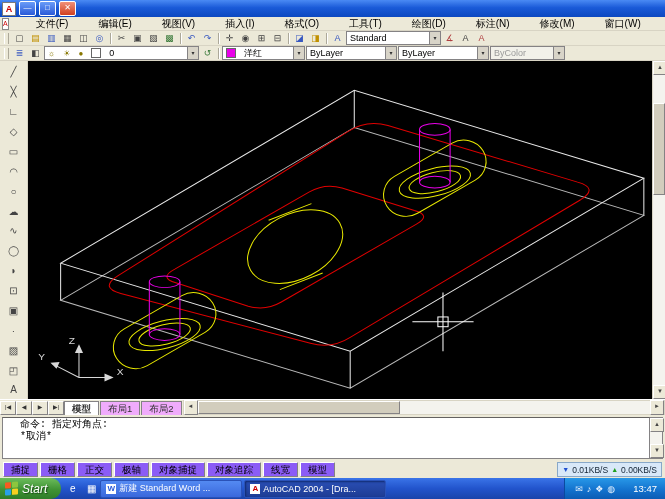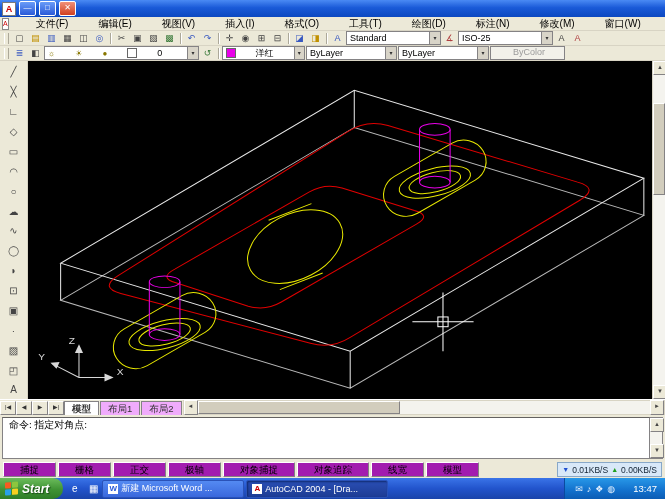--- a/index.html
+++ b/index.html
@@ -25,25 +25,25 @@
   .mdibtn.close{background:#d24a3a;color:#fff;border-color:#a03020;}
   
   .tbrow{height:14px;background:#ece9d8;display:flex;align-items:center;gap:1px;padding:0 2px;
     border-bottom:1px solid #d8d4c4;}
   .grip{width:3px;height:11px;border-left:1px solid #fff;border-right:1px solid #aca899;margin:0 2px;}
   .tbtn{width:15px;height:13px;display:flex;align-items:center;justify-content:center;
     font-size:9px;color:#444;background:#ece9d8;}
   .tbtn.y{color:#c09000}.tbtn.b{color:#3858c0}.tbtn.r{color:#b04040}.tbtn.g{color:#3a7a3a}
   .sep{width:1px;height:11px;background:#aca899;margin:0 2px;box-shadow:1px 0 0 #fff;}
   .combo{height:12px;background:#fff;border:1px solid #848284;display:flex;align-items:center;
-    font-size:9px;padding-left:3px;gap:20px;overflow:hidden;white-space:nowrap;}
+    font-size:9px;padding-left:3px;gap:8px;overflow:hidden;white-space:nowrap;}
   .carrow{width:10px;height:12px;margin-left:auto;background:#d8d4c8;border-left:1px solid #848284;
     font-size:6px;line-height:12px;text-align:center;color:#333;}
   .w-style{width:90px}.w-dim{width:90px}.w-layer{width:150px}.w-color{width:78px}
-  .w-lt{width:86px}.w-lw{width:86px}.w-ps{width:70px;color:#9a9a9a;background:#f2f1ea;flex-direction:column;}
+  .w-lt{width:86px}.w-lw{width:86px}.w-ps{width:70px;color:#9a9a9a;background:#f2f1ea;}
   .sw{width:8px;height:8px;border:1px solid #666;display:inline-block;}
   .sw.white{background:#fff}.sw.magenta{background:#e800e8}
   .minig{font-size:8px;color:#887700;}
   
   .main{flex:1;display:flex;min-height:0;}
   .drawtb{width:27px;background:#ece9d8;display:flex;flex-direction:column;align-items:center;
     padding-top:2px;gap:2px;border-right:1px solid #d8d4c4;}
   .dbtn{width:19px;height:16px;display:flex;align-items:center;justify-content:center;
     font-size:10px;color:#444;background:#ece9d8;border:1px solid #ece9d8;}
   .canvas{flex:1;background:#000;position:relative;min-width:0;}
@@ -61,39 +61,39 @@
     border:1px solid #848284;border-bottom:none;margin-right:1px;}
   .tab.active{background:#fff;font-weight:bold;}
   .hscroll{flex:1;height:13px;display:flex;align-items:center;background:#f4f3ee;border:1px solid #d8d4c4;}
   .hthumb{width:200px;height:11px;background:#d2cdbd;border:1px solid #fff;border-right-color:#848284;border-bottom-color:#848284;}
   .hfill{flex:1;}
   .hbtn{width:12px;height:13px;background:#ece9d8;border:1px solid #fff;border-right-color:#848284;border-bottom-color:#848284;
     font-size:6px;line-height:11px;text-align:center;color:#444;}
   
   .cmdarea{height:42px;background:#ece9d8;padding:2px;display:flex;}
   .cmdbox{flex:1;background:#fff;border:1px solid #848284;border-top-color:#636160;
-    font-family:Liberation Serif, serif;font-size:10px;line-height:12px;color:#000;
-    padding:1px 6px;overflow:hidden;}
+    font-family:Liberation Mono, monospace;font-size:10px;line-height:12px;color:#000;
+    padding:1px 17px;overflow:hidden;}
   .cmdscroll{width:12px;background:#f4f3ee;display:flex;flex-direction:column;border:1px solid #848284;border-left:none;}
   .cmdscroll .vfill{flex:1;}
   
   .statusbar{height:17px;display:flex;align-items:center;gap:2px;padding:0 3px;background:#ece9d8;font-size:9.5px;}
   .coords{color:#8a887a;border:1px solid #848284;border-bottom-color:#fff;border-right-color:#fff;
     padding:0 6px;height:13px;line-height:13px;font-size:9px;min-width:130px;}
-  .sbtn{height:13px;line-height:13px;padding:0 16px;background:#a21caf;color:#000;
+  .sbtn{height:13px;line-height:13px;padding:0 7px;background:#8b5cf6;color:#000;
     border:1px solid #fff;border-right-color:#848284;border-bottom-color:#848284;white-space:nowrap;}
   .net{margin-left:auto;display:flex;align-items:center;gap:3px;background:#d8e8f8;
     border:1px solid #88a8c8;height:13px;padding:0 4px;font-size:8.5px;color:#123;}
   .net .dn{color:#2050d0;font-size:7px;} .net .up{color:#20a020;font-size:7px;}
   
   .taskbar{height:21px;display:flex;align-items:center;
     background:linear-gradient(180deg,#3a74e8 0%,#2254cc 50%,#1a44aa 100%);}
   .startbtn{height:21px;display:flex;align-items:center;gap:4px;padding:0 14px 0 5px;
     background:linear-gradient(180deg,#6cbc5c 0%,#3f9334 55%,#2f7d28 100%);
-    border-radius:0 10px 10px 0;color:#fff;font-weight:bold;font-style:italic;font-size:12px;
+    border-radius:0 10px 10px 0;color:#fff;font-weight:normal;font-style:italic;font-size:12px;
     text-shadow:1px 1px 1px #1a4a16;}
   .winlogo{width:13px;height:13px;display:grid;grid-template-columns:6px 6px;grid-template-rows:6px 6px;gap:1px;transform:skewY(-5deg);}
   .winlogo i{border-radius:1px;}
   .winlogo .q1{background:#f65c20}.winlogo .q2{background:#8cc63e}.winlogo .q3{background:#28a0e8}.winlogo .q4{background:#f8d020}
   .qlicon{width:15px;height:15px;margin-left:4px;color:#fff;font-size:10px;line-height:15px;text-align:center;}
   .taskbtn{width:130px;height:16px;margin:0 1px;display:flex;align-items:center;gap:3px;padding:0 5px;
     background:linear-gradient(180deg,#548af2,#3a68dc);border-radius:2px;color:#fff;font-size:9px;
     white-space:nowrap;overflow:hidden;border:1px solid #2a52b8;}
   .taskbtn.active{background:linear-gradient(180deg,#2a4eb4,#1d3c94);box-shadow:inset 1px 1px 2px #102a70;}
   .tico{width:10px;height:10px;background:#fff;color:#2a5ad8;font-size:8px;font-weight:bold;line-height:10px;text-align:center;flex:none;}
@@ -159,24 +159,20 @@
     <span class="sep"></span>
     <span class="tbtn b">◪</span>
     <span class="tbtn y">◨</span>
     <span class="sep"></span>
     <span class="tbtn b">A</span>
     <div class="combo w-style">
       <span>Standard</span>
       <span class="carrow">▾</span>
     </div>
     <span class="tbtn r">∡</span>
-    <div class="combo w-dim">
-      <span>ISO-25</span>
-      <span class="carrow">▾</span>
-    </div>
     <span class="tbtn">A</span>
     <span class="tbtn r">A</span>
   </div>
 
   <div class="tbrow">
     <span class="grip"></span>
     <span class="tbtn b">≣</span>
     <span class="tbtn">◧</span>
     <div class="combo w-layer">
       <span class="minig">☼</span>
@@ -300,20 +296,21 @@
       <span class="hbtn">◄</span>
       <span class="hthumb"></span>
       <span class="hfill"></span>
       <span class="hbtn">►</span>
     </div>
   </div>
 
   <div class="cmdarea">
     <div class="cmdbox">
       <div>命令: 指定对角点:</div>
+      <div>*取消*</div>
     </div>
     <div class="cmdscroll">
       <span class="scrbtn">▲</span>
       <span class="vfill"></span>
       <span class="scrbtn">▼</span>
     </div>
   </div>
 
   <div class="statusbar">
     <span class="sbtn">捕捉</span>
@@ -339,21 +336,21 @@
           <i class="q2"></i>
           <i class="q3"></i>
           <i class="q4"></i>
         </span>
       <span>Start</span>
     </div>
     <span class="qlicon">e</span>
     <span class="qlicon">▦</span>
     <div class="taskbtn">
       <span class="tico">W</span>
-      <span>新建 Microsoft Word ...</span>
+      <span>新建 Standard Word ...</span>
     </div>
     <div class="taskbtn active">
       <span class="tico acad">A</span>
       <span>AutoCAD 2004 - [Dra...</span>
     </div>
     <div class="tray">
       <span class="trayico">✉</span>
       <span class="trayico">♪</span>
       <span class="trayico">❖</span>
       <span class="trayico">◍</span>

